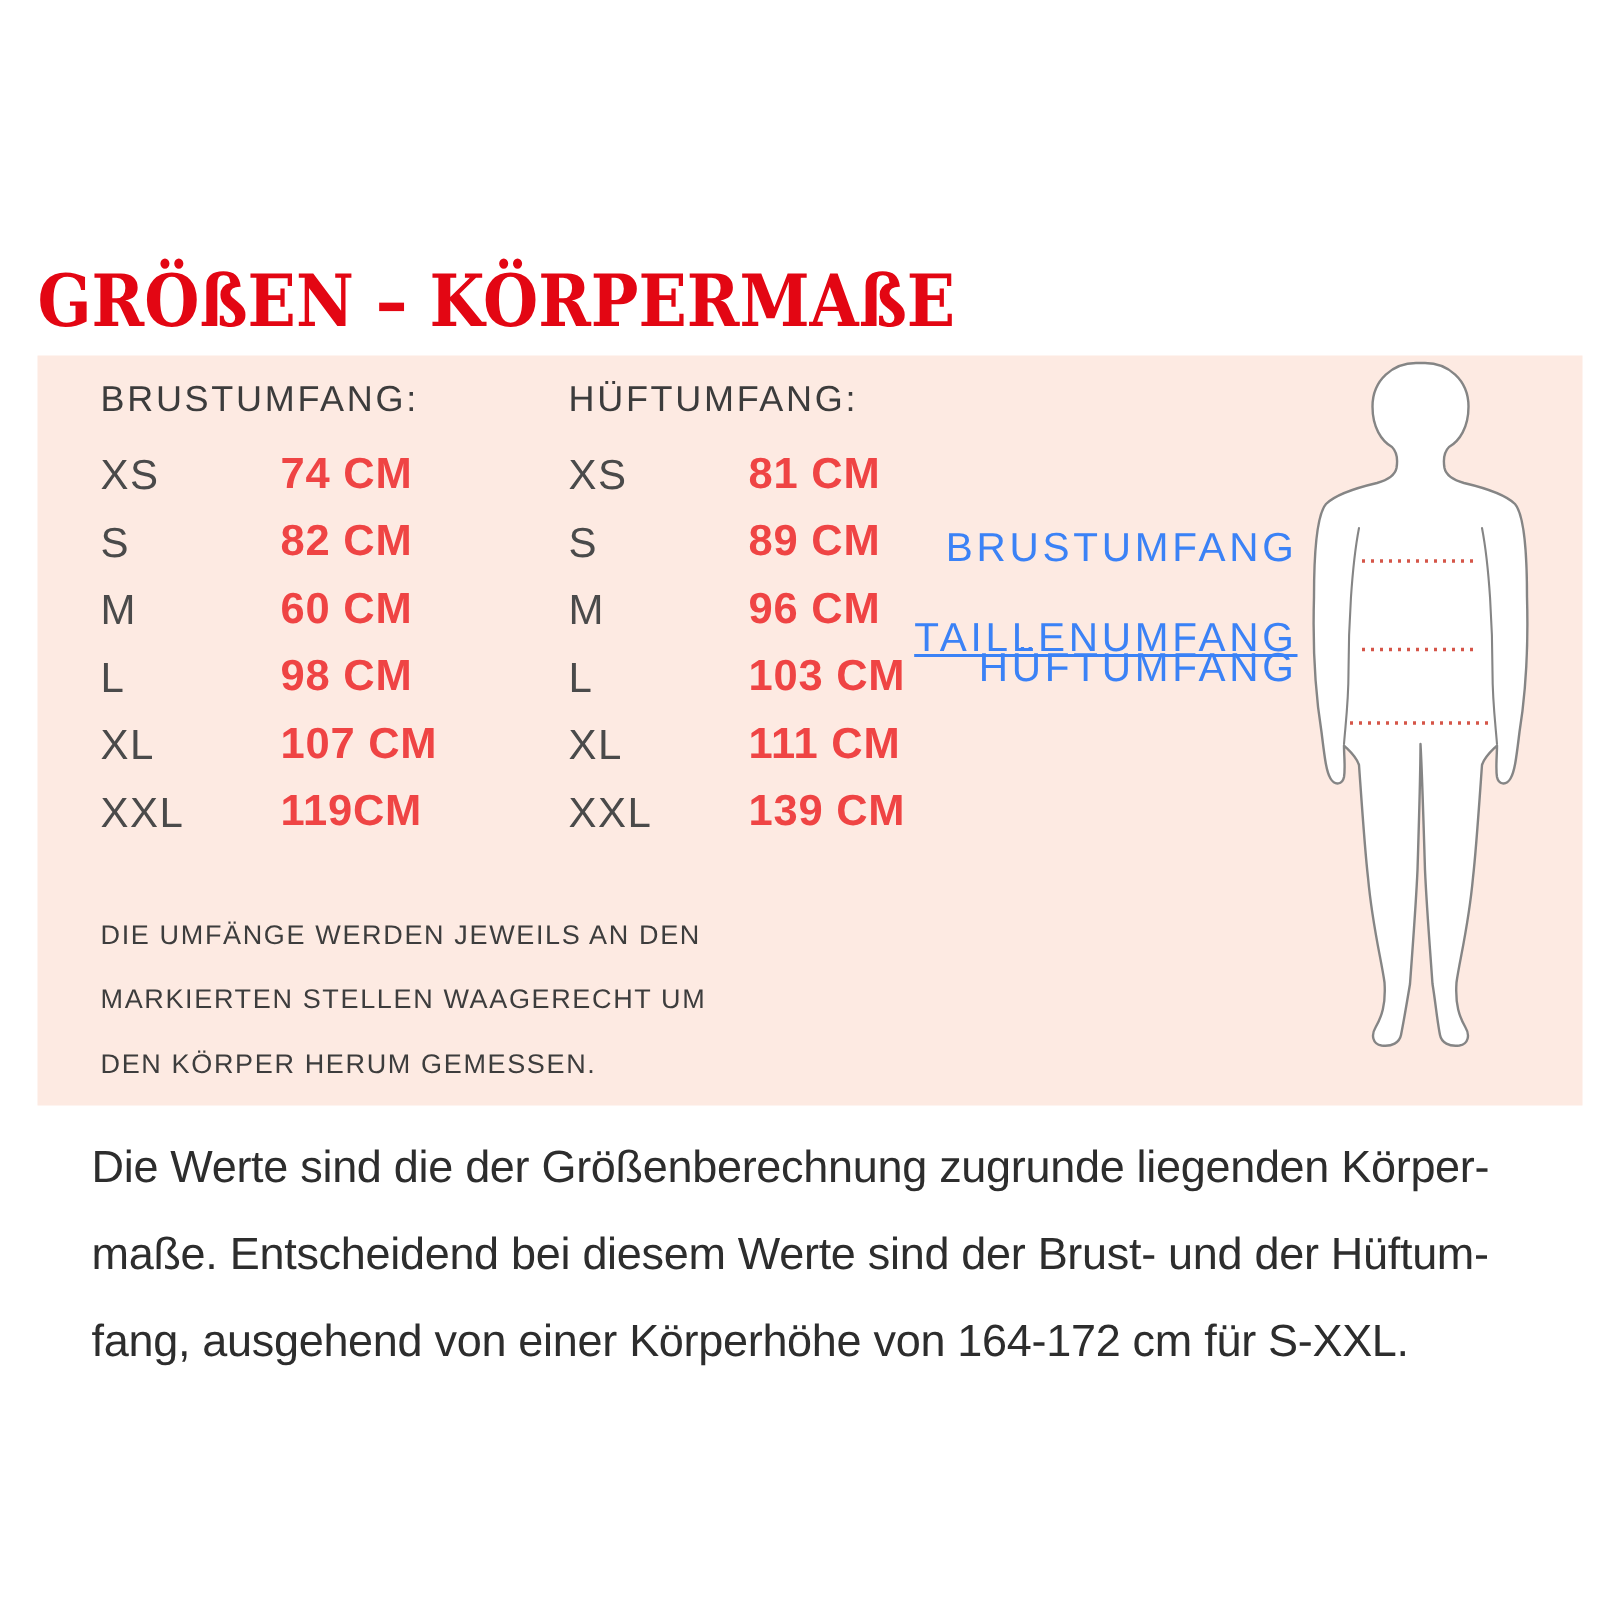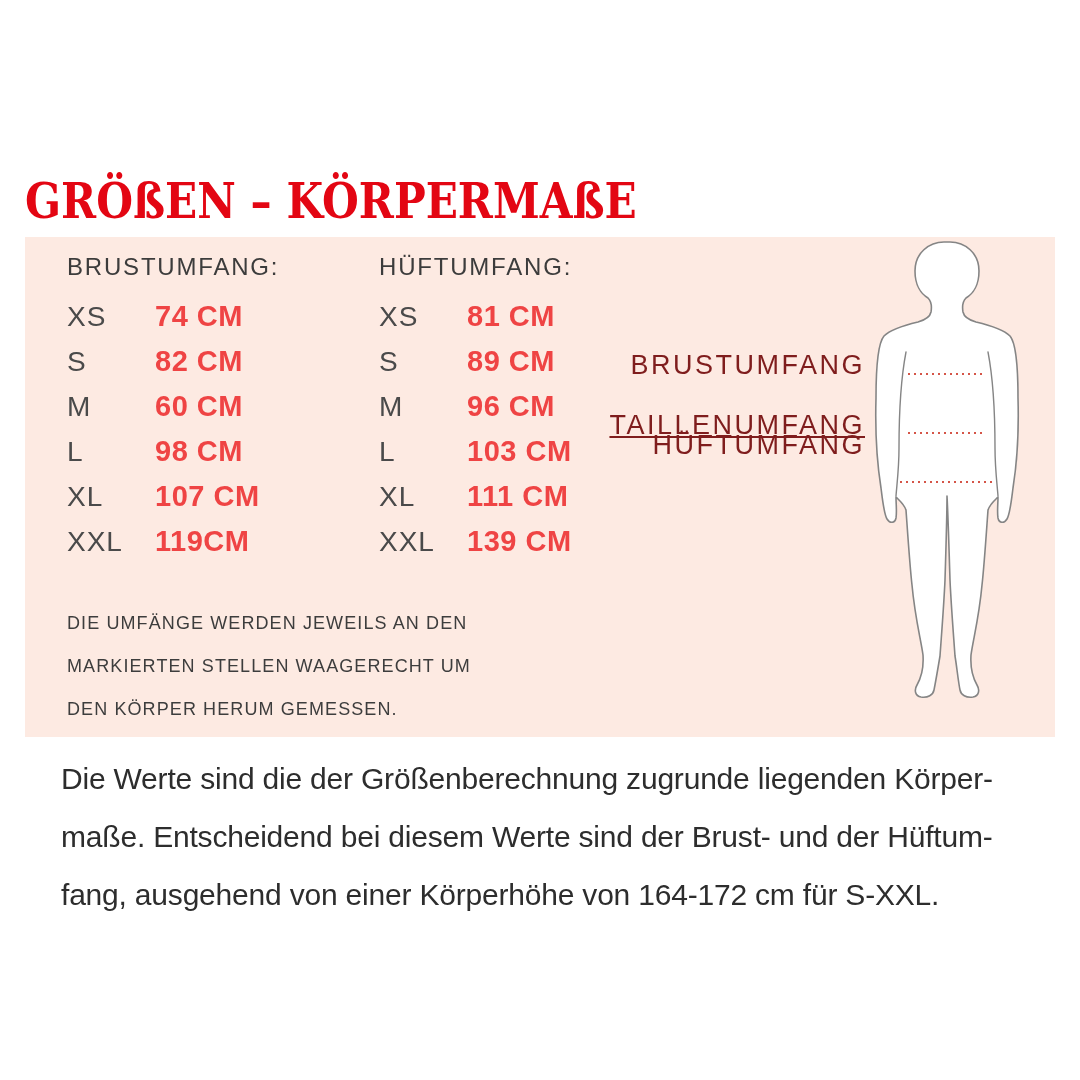--- a/index.html
+++ b/index.html
@@ -45,21 +45,21 @@
   .size-table.t1 { left: 67px; }
   .size-table.t2 { left: 379px; }
   .thead {
     font-size: 24px;
     letter-spacing: 1.8px;
     color: #3c3c3c;
     font-weight: 400;
     margin-bottom: 13px;
     white-space: nowrap;
   }
-  .trow { display: flex; height: 45px; align-items: center; }
+  .trow { display: flex; height: 45px; align-items: center; gap: 32px; }
   .tsize {
     width: 88px;
     font-size: 28px;
     letter-spacing: 1px;
     color: #4a4a4a;
     font-weight: 400;
   }
   .tval {
     font-size: 29px;
     letter-spacing: 0.5px;
@@ -77,21 +77,21 @@
     font-size: 18px;
     letter-spacing: 1.1px;
     line-height: 43px;
     white-space: nowrap;
   }
 
   
   .fig-label {
     position: absolute;
     right: 215px;
-    color: #7f1d1d;
+    color: #3b82f6;
     font-size: 27px;
     letter-spacing: 2.5px;
     font-weight: 400;
     white-space: nowrap;
   }
   .fig-label.l1 { top: 350px; }
   .fig-label.l2 { top: 410px; text-decoration: underline; }
   .fig-label.l3 { top: 430px; }
 
   

